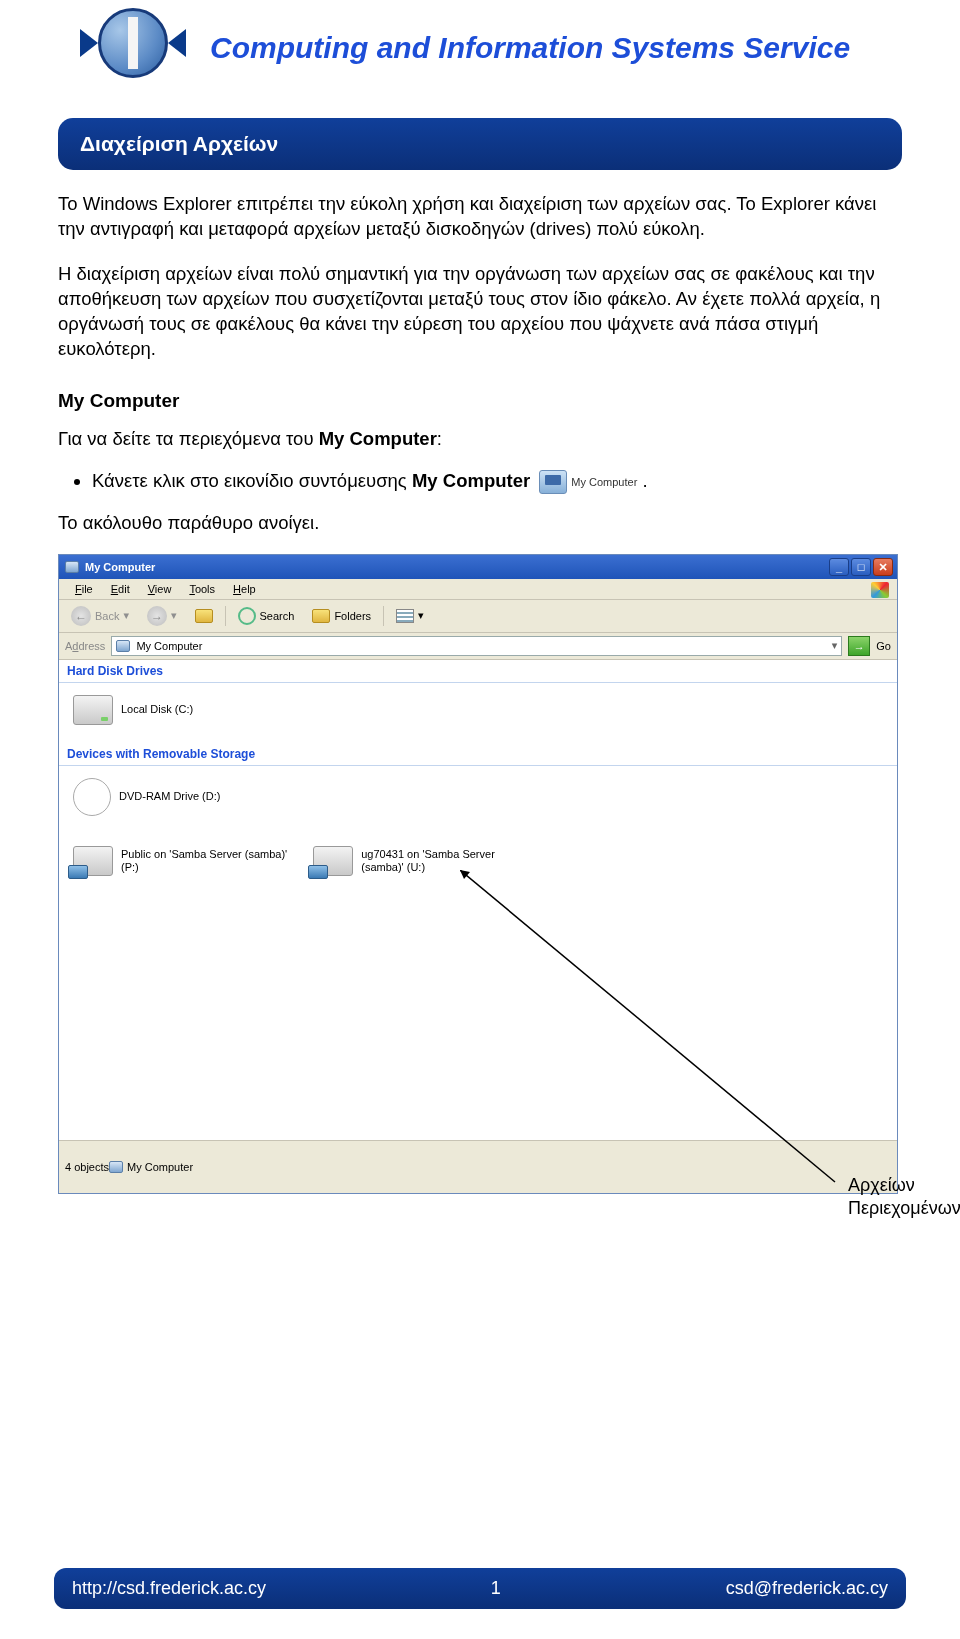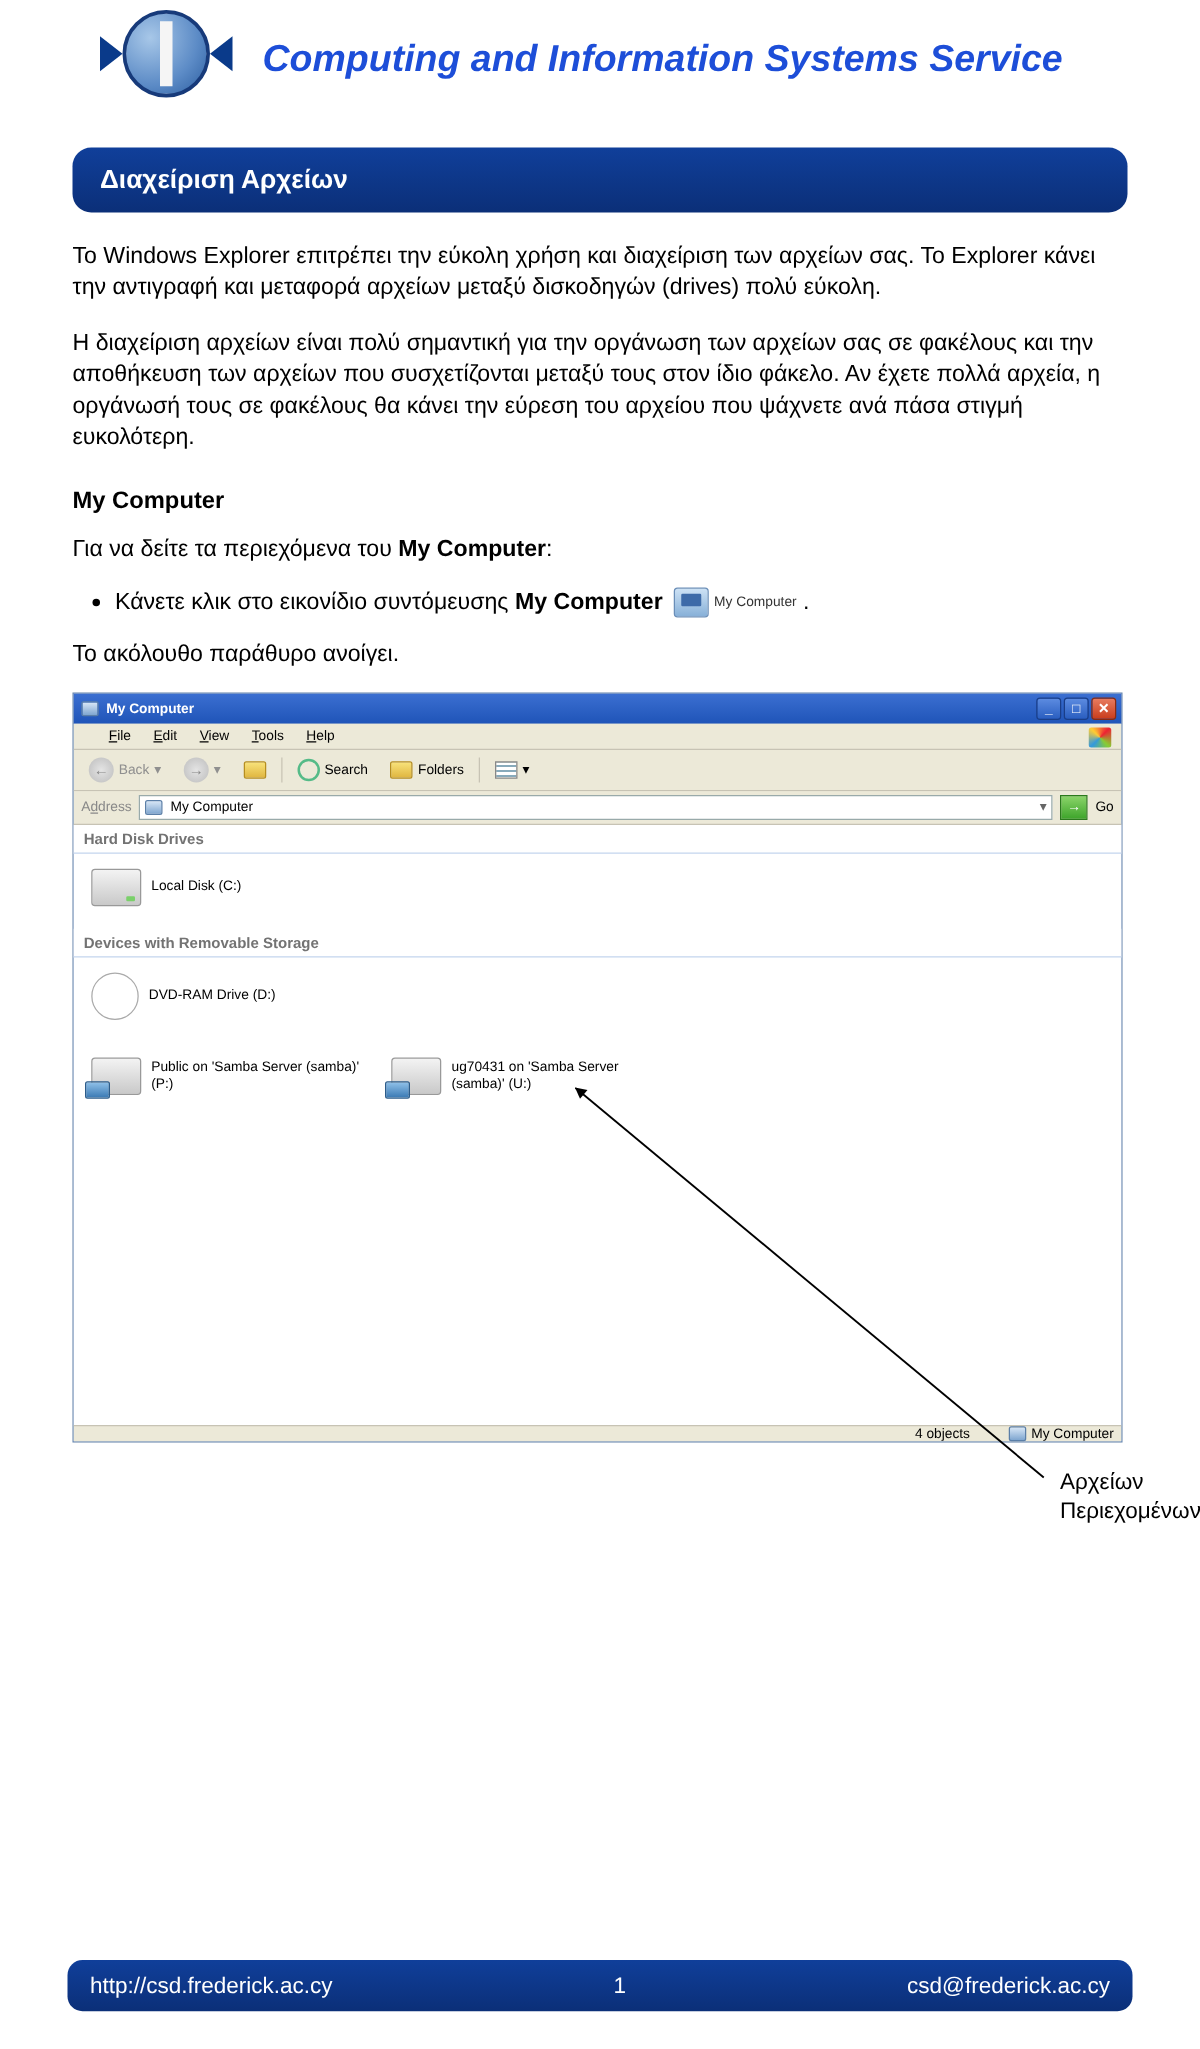--- a/index.html
+++ b/index.html
@@ -95,36 +95,36 @@
   }
   .titlebar .left { display: flex; align-items: center; gap: 6px; }
   .tb-icon { width: 14px; height: 12px; background: linear-gradient(#d7e6f6,#7fa6d0); border: 1px solid #5b7fa8; border-radius: 2px; }
   .winbtns { display: flex; gap: 2px; }
   .winbtn {
     width: 20px; height: 18px; border: 1px solid #1a3e88; border-radius: 3px;
     background: linear-gradient(#5c8be0,#2a5ec0);
     color: #fff; font-size: 11px; line-height: 16px; text-align: center;
   }
   .winbtn.close { background: linear-gradient(#e77b5f,#c93d1c); border-color: #8a2a10; }
-  .menubar { display: flex; gap: 2px; background: #ece9d8; padding: 2px 20px; border-bottom: 1px solid #c7c3b4; position: relative; }
+  .menubar { display: flex; gap: 2px; background: #ece9d8; padding: 2px 8px; border-bottom: 1px solid #c7c3b4; position: relative; }
   .menubar span { padding: 2px 8px; }
   .menubar span u { text-decoration: underline; }
   .xp-flag { position: absolute; right: 8px; top: 3px; width: 18px; height: 16px;
     background: conic-gradient(from 45deg,#e23,#8c3,#39d,#fc3,#e23); border-radius: 2px; }
   .toolbar { display: flex; align-items: center; gap: 6px; padding: 4px 6px; border-bottom: 1px solid #c7c3b4; background: #ece9d8; }
   .tbtn { display: flex; align-items: center; gap: 4px; padding: 2px 6px; color: #8f8f8f; }
   .glyph { width: 20px; height: 20px; border-radius: 50%; background: radial-gradient(#a0e08a,#2c9b2c); display: inline-flex; align-items: center; justify-content: center; color: #fff; font-size: 12px; }
   .glyph.dim { background: radial-gradient(#e4e4e4,#bcbcbc); color: #888; }
   .sep { width: 1px; height: 20px; background: #c7c3b4; }
   .folderico { width: 18px; height: 14px; background: linear-gradient(#f8e27a,#e0b640); border: 1px solid #b68e20; border-radius: 2px; }
   .addressbar { display: flex; align-items: center; gap: 6px; padding: 3px 6px; border-bottom: 1px solid #c7c3b4; background: #ece9d8; }
   .addrbox { flex: 1; background: #fff; border: 1px solid #9aa; height: 20px; display: flex; align-items: center; gap: 6px; padding: 0 4px; }
   .gobtn { width: 22px; height: 20px; background: linear-gradient(#8bd46a,#3ea52b); border: 1px solid #2b7a1d; color: #fff; display: flex; align-items: center; justify-content: center; font-size: 11px; }
   .pane { background: #fff; min-height: 480px; padding: 0; position: relative; }
-  .grouph { background: #fff; border-bottom: 1px solid #c3d5ee; padding: 4px 8px; font-weight: bold; color: #737373; font-size: 12px; }
+  .grouph { background: #fff; border-bottom: 1px solid #c3d5ee; padding: 4px 8px; font-weight: bold; color: #1d4ed8; font-size: 12px; }
   .items { display: flex; gap: 26px; padding: 12px 14px 18px 14px; flex-wrap: wrap; }
   .item { display: flex; align-items: center; gap: 8px; }
   .driveico {
     width: 40px; height: 30px; background: linear-gradient(#f3f3f3,#c9c9c9);
     border: 1px solid #999; border-radius: 3px; position: relative;
   }
   .driveico::after {
     content: ""; position: absolute; right: 4px; bottom: 3px; width: 7px; height: 4px;
     background: #7ad06a; border-radius: 1px;
   }
@@ -132,21 +132,21 @@
     width: 38px; height: 38px; border-radius: 50%;
     background: radial-gradient(circle,#fff 0 18%, #d5d5d5 20% 48%, conic-gradient(#f7b,#af6,#6cf,#fb6,#f7b) 50% 100%);
     border: 1px solid #aaa;
   }
   .netico {
     width: 40px; height: 30px; background: linear-gradient(#f3f3f3,#c9c9c9);
     border: 1px solid #999; border-radius: 3px; position: relative;
   }
   .netico::before { content: ""; position: absolute; left: -6px; bottom: -4px; width: 18px; height: 12px; background: linear-gradient(#8fc0e8,#3b7ab4); border: 1px solid #2c5c8a; border-radius: 2px; }
   .item .txt { font-size: 11px; line-height: 1.2; }
-  .statusbar { display: flex; justify-content: flex-end; background: #ece9d8; border-top: 1px solid #c7c3b4; padding: 0 6px; font-size: 11px; gap: 31px; }
+  .statusbar { display: flex; justify-content: flex-start; background: #ece9d8; border-top: 1px solid #c7c3b4; padding: 20px 6px; font-size: 11px; }
   .statusbar .sright { display: flex; align-items: center; gap: 4px; }
   .callout-line {
     position: absolute;
     left: 460px; top: 870px;
     width: 380px; height: 330px;
     pointer-events: none;
   }
   .callout-text {
     position: absolute;
     left: 848px; top: 1174px;

